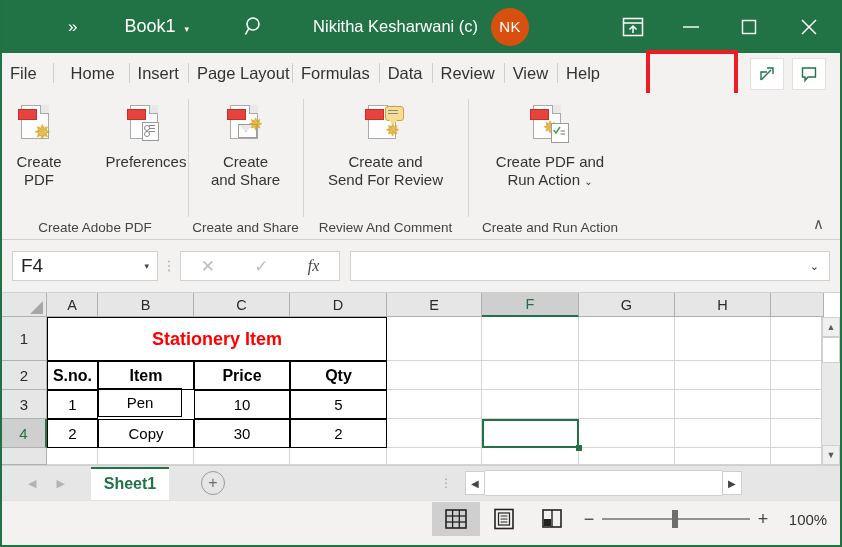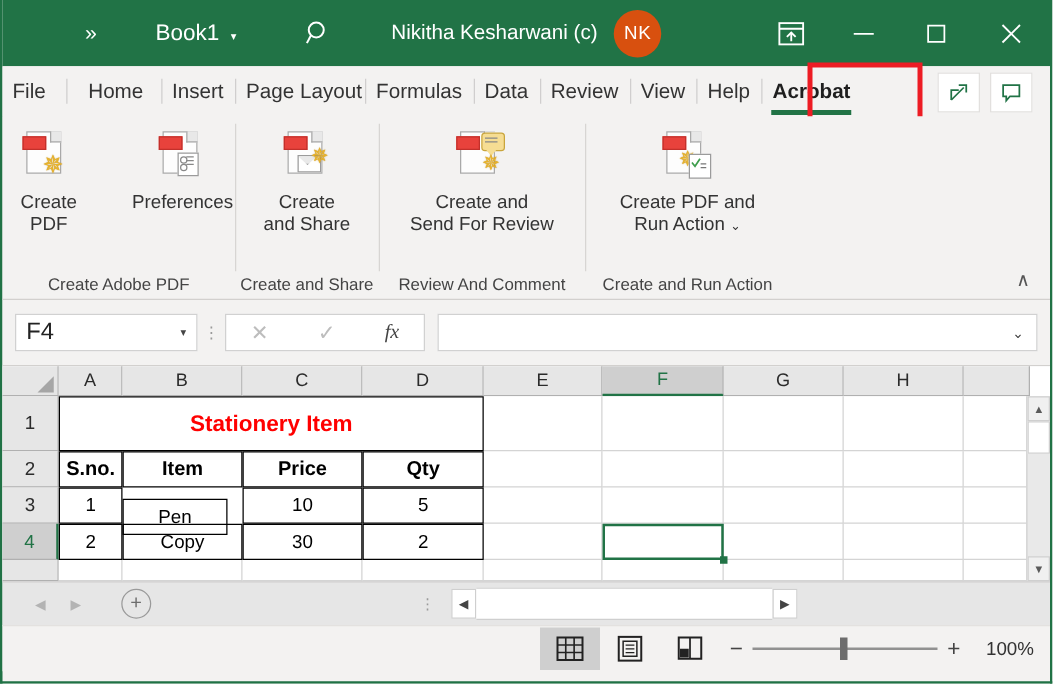--- a/index.html
+++ b/index.html
@@ -225,24 +225,20 @@
     <div class="tabs">
       <div class="tab file">File</div>
       <div class="tab home">Home</div>
       <div class="tab">Insert</div>
       <div class="tab pagelayout">Page Layout</div>
       <div class="tab">Formulas</div>
       <div class="tab">Data</div>
       <div class="tab">Review</div>
       <div class="tab">View</div>
       <div class="tab">Help</div>
-      <div class="tab active">
-        <span>Acrobat</span>
-        <span class="underline"></span>
-      </div>
     </div>
     <div class="tab-highlight"></div>
     <div class="tb-right-icons">
       <div class="sqbtn">
         <svg width="18" height="18" viewBox="0 0 18 18">
             <path d="M3 15 L3 7 L9 7" fill="none" stroke="#217346" stroke-width="1.4"></path>
             <path d="M3 15 L13 5" fill="none" stroke="#217346" stroke-width="1.4"></path>
             <path d="M9 3 L15 3 L15 9" fill="none" stroke="#217346" stroke-width="1.4"></path>
           </svg>
       </div>
@@ -431,21 +427,21 @@
       <div class="cell" style="position:absolute;left:769px;top:155px;width:53px;height:17px"></div>
 
       <div class="cell bordered title-cell" style="position:absolute;left:45px;top:24px;width:340px;height:44px">Stationery Item</div>
 
       <div class="cell bordered hdr-cell" style="position:absolute;left:45px;top:68px;width:51px;height:29px">S.no.</div>
       <div class="cell bordered hdr-cell" style="position:absolute;left:96px;top:68px;width:96px;height:29px">Item</div>
       <div class="cell bordered hdr-cell" style="position:absolute;left:192px;top:68px;width:96px;height:29px">Price</div>
       <div class="cell bordered hdr-cell" style="position:absolute;left:288px;top:68px;width:97px;height:29px">Qty</div>
 
       <div class="cell bordered" style="position:absolute;left:45px;top:97px;width:51px;height:29px">1</div>
-      <div class="cell bordered" style="position:absolute;left:96px;top:106px;width:84px;height:29px">Pen</div>
+      <div class="cell bordered" style="position:absolute;left:96px;top:95px;width:84px;height:29px">Pen</div>
       <div class="cell bordered" style="position:absolute;left:192px;top:97px;width:96px;height:29px">10</div>
       <div class="cell bordered" style="position:absolute;left:288px;top:97px;width:97px;height:29px">5</div>
 
       <div class="cell bordered" style="position:absolute;left:45px;top:126px;width:51px;height:29px">2</div>
       <div class="cell bordered" style="position:absolute;left:96px;top:126px;width:96px;height:29px">Copy</div>
       <div class="cell bordered" style="position:absolute;left:192px;top:126px;width:96px;height:29px">30</div>
       <div class="cell bordered" style="position:absolute;left:288px;top:126px;width:97px;height:29px">2</div>
 
       <div class="selcell" style="left:480px;top:126px;width:97px;height:29px"></div>
       <div class="fillhandle" style="left:574px;top:152px"></div>
@@ -456,20 +452,21 @@
         <div class="vs-btn" style="position:absolute;bottom:0">▼</div>
       </div>
     </div>
   </div>
 
   <div class="sheetbar">
     <div class="navarrows">
       <span>◀</span>
       <span>▶</span>
     </div>
+    <div class="sheettab">Sheet1</div>
     <div class="addsheet">+</div>
     <div class="hdots">⋮</div>
     <div class="hscroll">
       <div class="hs-btn">◀</div>
       <div class="hs-track"></div>
       <div class="hs-btn">▶</div>
     </div>
   </div>
 
   <div class="statusbar">

